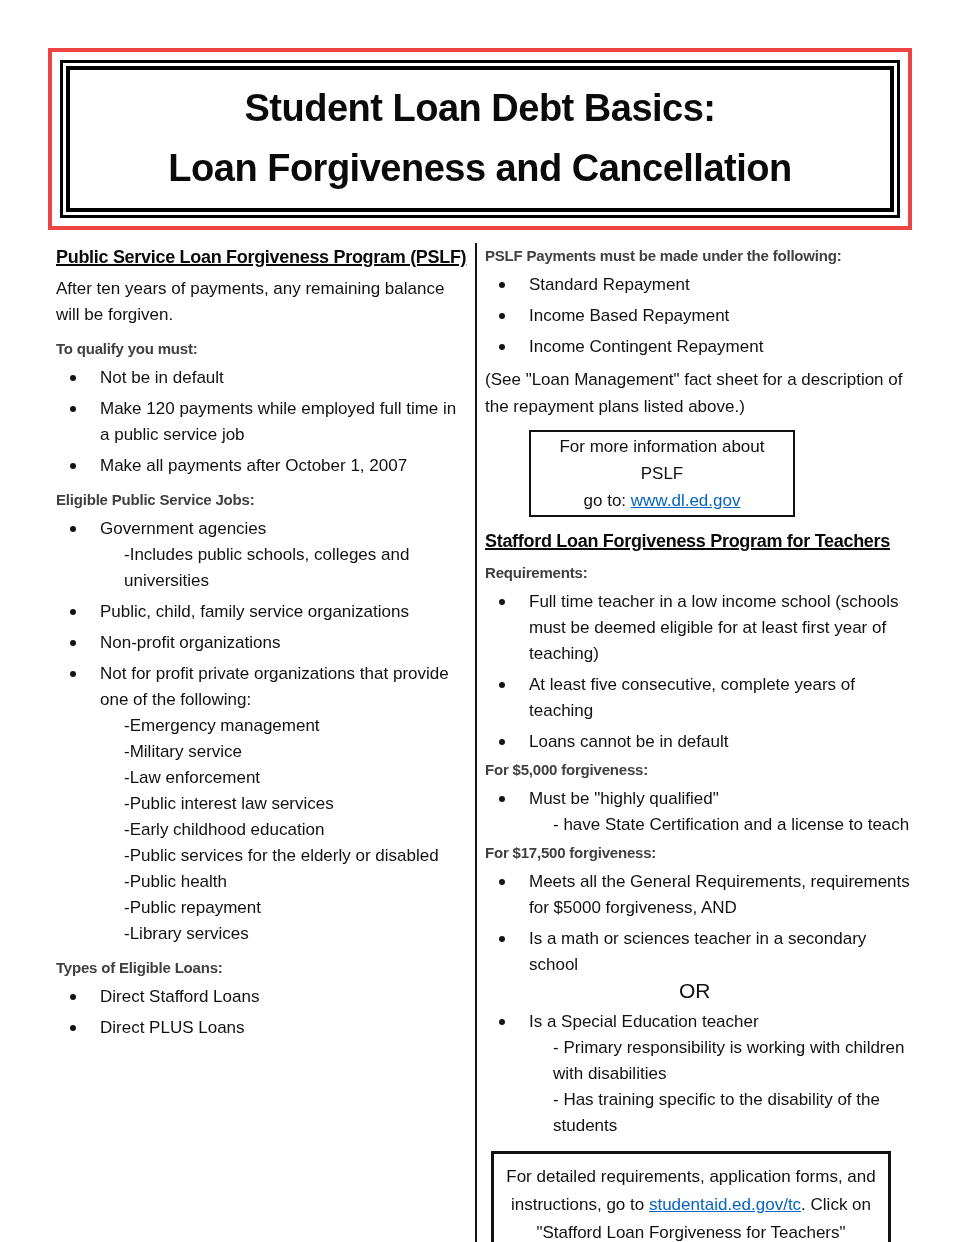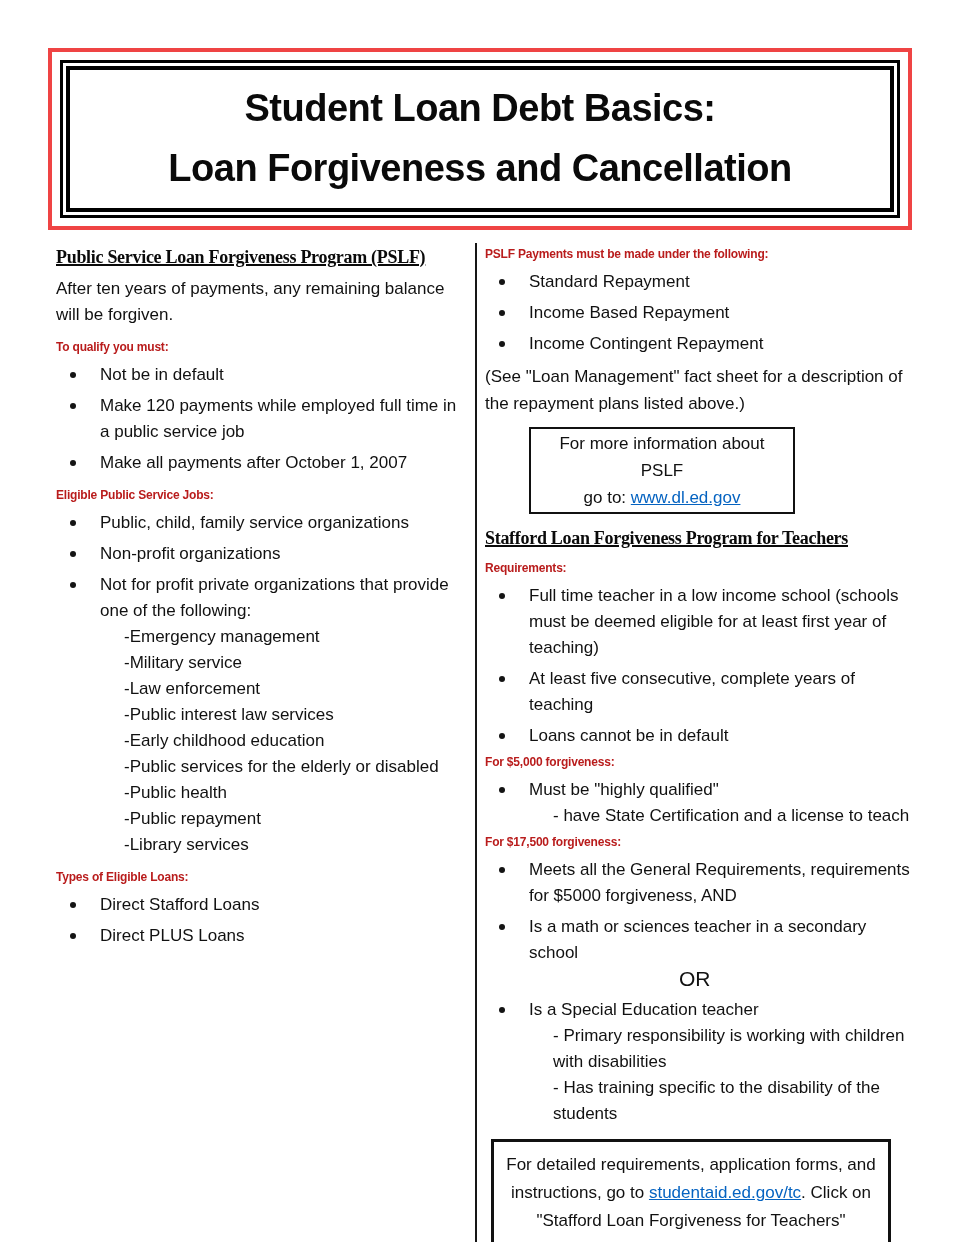--- a/index.html
+++ b/index.html
@@ -21,24 +21,24 @@
   }
 
   
   .columns{display:flex;margin-top:13px;min-height:861px;}
   .col-left{width:429px;border-right:2px solid #161616;padding:2px 10px 0 8px;box-sizing:border-box;}
   .col-right{flex:1;padding:2px 0 0 8px;box-sizing:border-box;}
 
   .doc-h2{
     font-size:18px;font-weight:bold;letter-spacing:-0.3px;
     text-decoration:underline;text-decoration-thickness:2px;
-    margin:2px 0 8px 0;white-space:nowrap;color:#0a0a0a;font-family:Liberation Serif, serif;
+    margin:2px 0 8px 0;white-space:nowrap;color:#0a0a0a;
   }
   .para{font-size:17px;line-height:26px;margin:0 0 8px 0;}
-  .subhead{font-size:12px;font-weight:bold;letter-spacing:-0.2px;margin:12px 0 8px 0;color:#b91c1c;}
+  .subhead{font-size:15px;font-weight:bold;letter-spacing:-0.2px;margin:12px 0 8px 0;color:#404040;}
 
   ul.blist{list-style:none;margin:4px 0 6px 0;padding:0;}
   ul.blist li{
     position:relative;padding-left:44px;
     font-size:17px;line-height:26px;margin-bottom:5px;
   }
   ul.blist li::before{
     content:"";position:absolute;left:14px;top:10px;
     width:6px;height:6px;border-radius:50%;background:#141414;
   }
@@ -81,20 +81,24 @@
 
       <div class="subhead">To qualify you must:</div>
       <ul class="blist">
         <li><span>Not be in default</span></li>
         <li><span>Make 120 payments while employed full time in a public service job</span></li>
         <li><span>Make all payments after October 1, 2007</span></li>
       </ul>
 
       <div class="subhead">Eligible Public Service Jobs:</div>
       <ul class="blist">
+        <li>
+          <span>Government agencies</span>
+          <div class="sub">-Includes public schools, colleges and universities</div>
+        </li>
         <li><span>Public, child, family service organizations</span></li>
         <li><span>Non-profit organizations</span></li>
         <li>
           <span>Not for profit private organizations that provide one of the following:</span>
           <div class="sub">-Emergency management</div>
           <div class="sub">-Military service</div>
           <div class="sub">-Law enforcement</div>
           <div class="sub">-Public interest law services</div>
           <div class="sub">-Early childhood education</div>
           <div class="sub">-Public services for the elderly or disabled</div>

